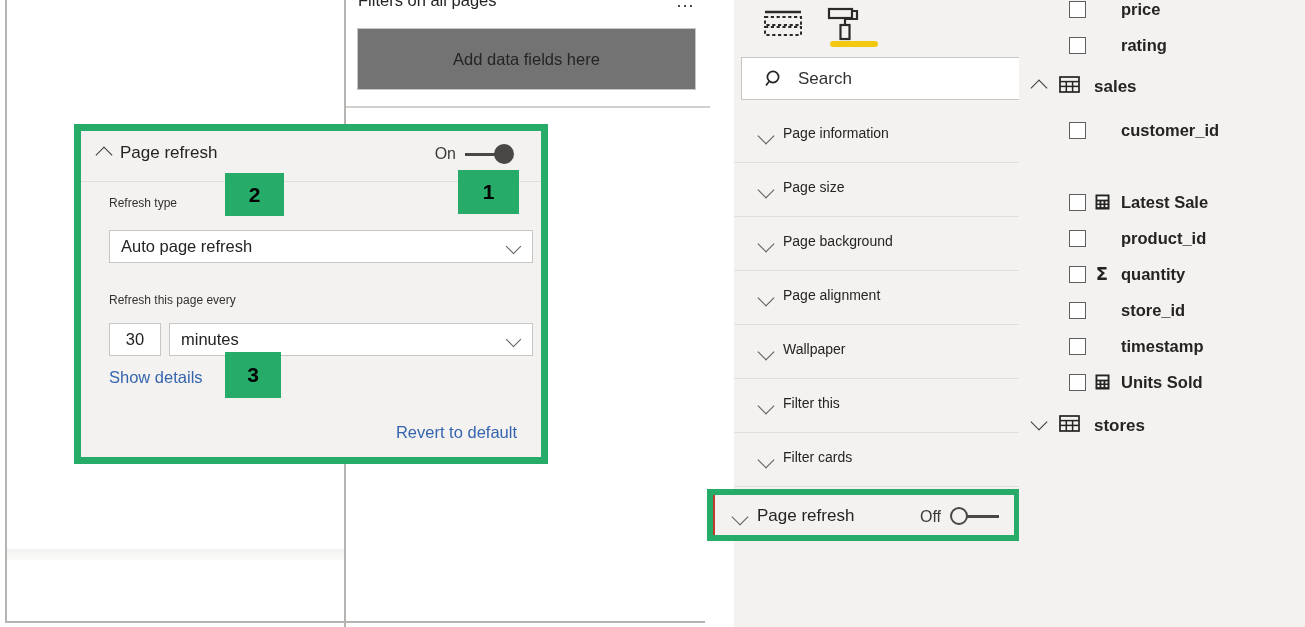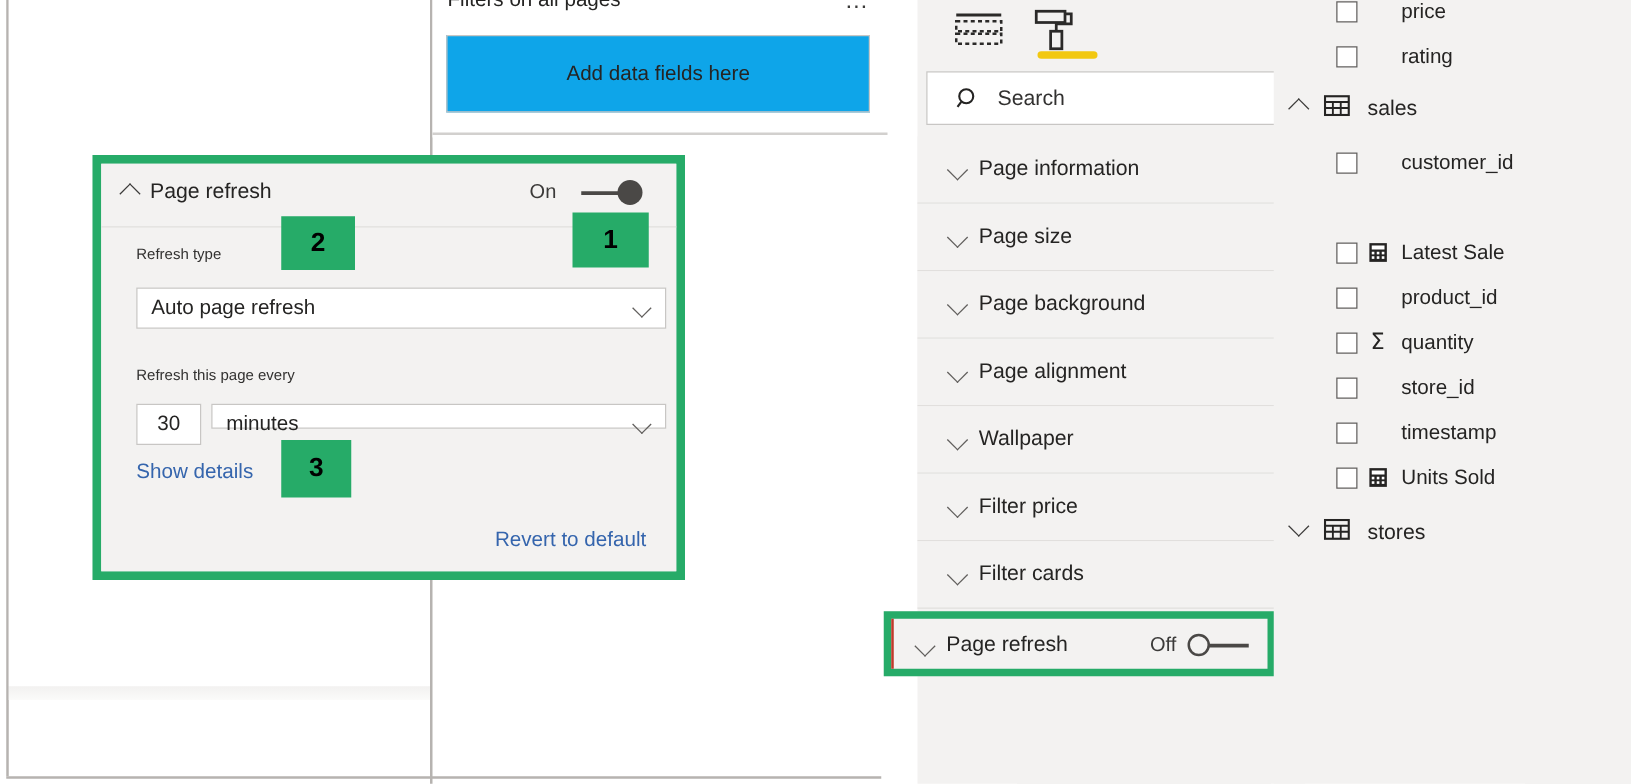--- a/index.html
+++ b/index.html
@@ -106,21 +106,21 @@
     position: absolute;
     left: 11px; top: 28px;
     width: 339px; height: 62px;
     border: 1.4px solid #c8c6c4;
     box-sizing: border-box;
     display: flex;
     align-items: center;
     justify-content: center;
     font-size: 16.5px;
     color: #252423;
-    background: #0ea5e9;
+    background: #737373;
   }
   #filter-pane-bottom-line {
     position: absolute;
     left: 346px; top: 106px;
     width: 364px; height: 2px;
     background: #d2d0ce;
   }
 
   
   #page-refresh-card {
@@ -148,21 +148,21 @@
     position: absolute;
     left: 39px; top: 12px;
     font-size: 17px;
     color: #252423;
   }
   #prc-toggle-wrap {
     position: absolute;
     right: 27px; top: 13px;
     display: flex;
     align-items: center;
-    gap: 20px;
+    gap: 9px;
   }
   .toggle-label { font-size: 16px; color: #3b3a39; }
   .toggle-on {
     position: relative;
     width: 49px; height: 20px;
   }
   .toggle-on .bar {
     position: absolute;
     left: 0; top: 8.5px;
     width: 34px; height: 3px;
@@ -232,21 +232,21 @@
     box-sizing: border-box;
     display: flex;
     align-items: center;
     justify-content: center;
     font-size: 16.5px;
     color: #252423;
   }
   #prc-unit-select {
     position: absolute;
     left: 88px; top: 192px;
-    width: 364px; height: 20px;
+    width: 364px; height: 33px;
     border: 1.4px solid #c8c6c4;
     background: #ffffff;
     box-sizing: border-box;
   }
   #prc-unit-value {
     position: absolute;
     left: 11px; top: 6px;
     font-size: 16.5px;
     color: #252423;
   }
@@ -330,21 +330,21 @@
     box-sizing: border-box;
     background: #f3f2f1;
   }
   .fp-row .row-chev {
     position: absolute;
     left: 26px; top: 21px;
   }
   .fp-row .row-label {
     position: absolute;
     left: 49px; top: 16px;
-    font-size: 17px;
+    font-size: 14px;
     color: #252423;
   }
   #fp-row-page-refresh {
     position: absolute;
     left: 707px; top: 489px;
     width: 313px; height: 52px;
     border: 6px solid #26ab68;
     box-sizing: border-box;
     background: #f3f2f1;
   }
@@ -368,20 +368,21 @@
     align-items: center;
     gap: 9px;
   }
 
   
   #data-pane {
     position: absolute;
     left: 1019px; top: 0;
     width: 286px; height: 627px;
     background: #f3f2f1;
+    font-weight: bold;
   }
   .dp-table {
     position: absolute;
     left: 0;
     height: 37px;
     width: 286px;
     display: flex;
     align-items: center;
   }
   .dp-table .t-chev { margin-left: 14px; width: 14px; }
@@ -533,21 +534,21 @@
   <div class="fp-row" style="top:271px">
     <span class="chev light row-chev"></span>
     <span class="row-label">Page alignment</span>
   </div>
   <div class="fp-row" style="top:325px">
     <span class="chev light row-chev"></span>
     <span class="row-label">Wallpaper</span>
   </div>
   <div class="fp-row" style="top:379px">
     <span class="chev light row-chev"></span>
-    <span class="row-label">Filter price</span>
+    <span class="row-label">Filter this</span>
   </div>
   <div class="fp-row" style="top:433px">
     <span class="chev light row-chev"></span>
     <span class="row-label">Filter cards</span>
   </div>
 
 </div>
 
 <div id="fp-row-page-refresh">
   <span class="inner-red-edge"></span>

